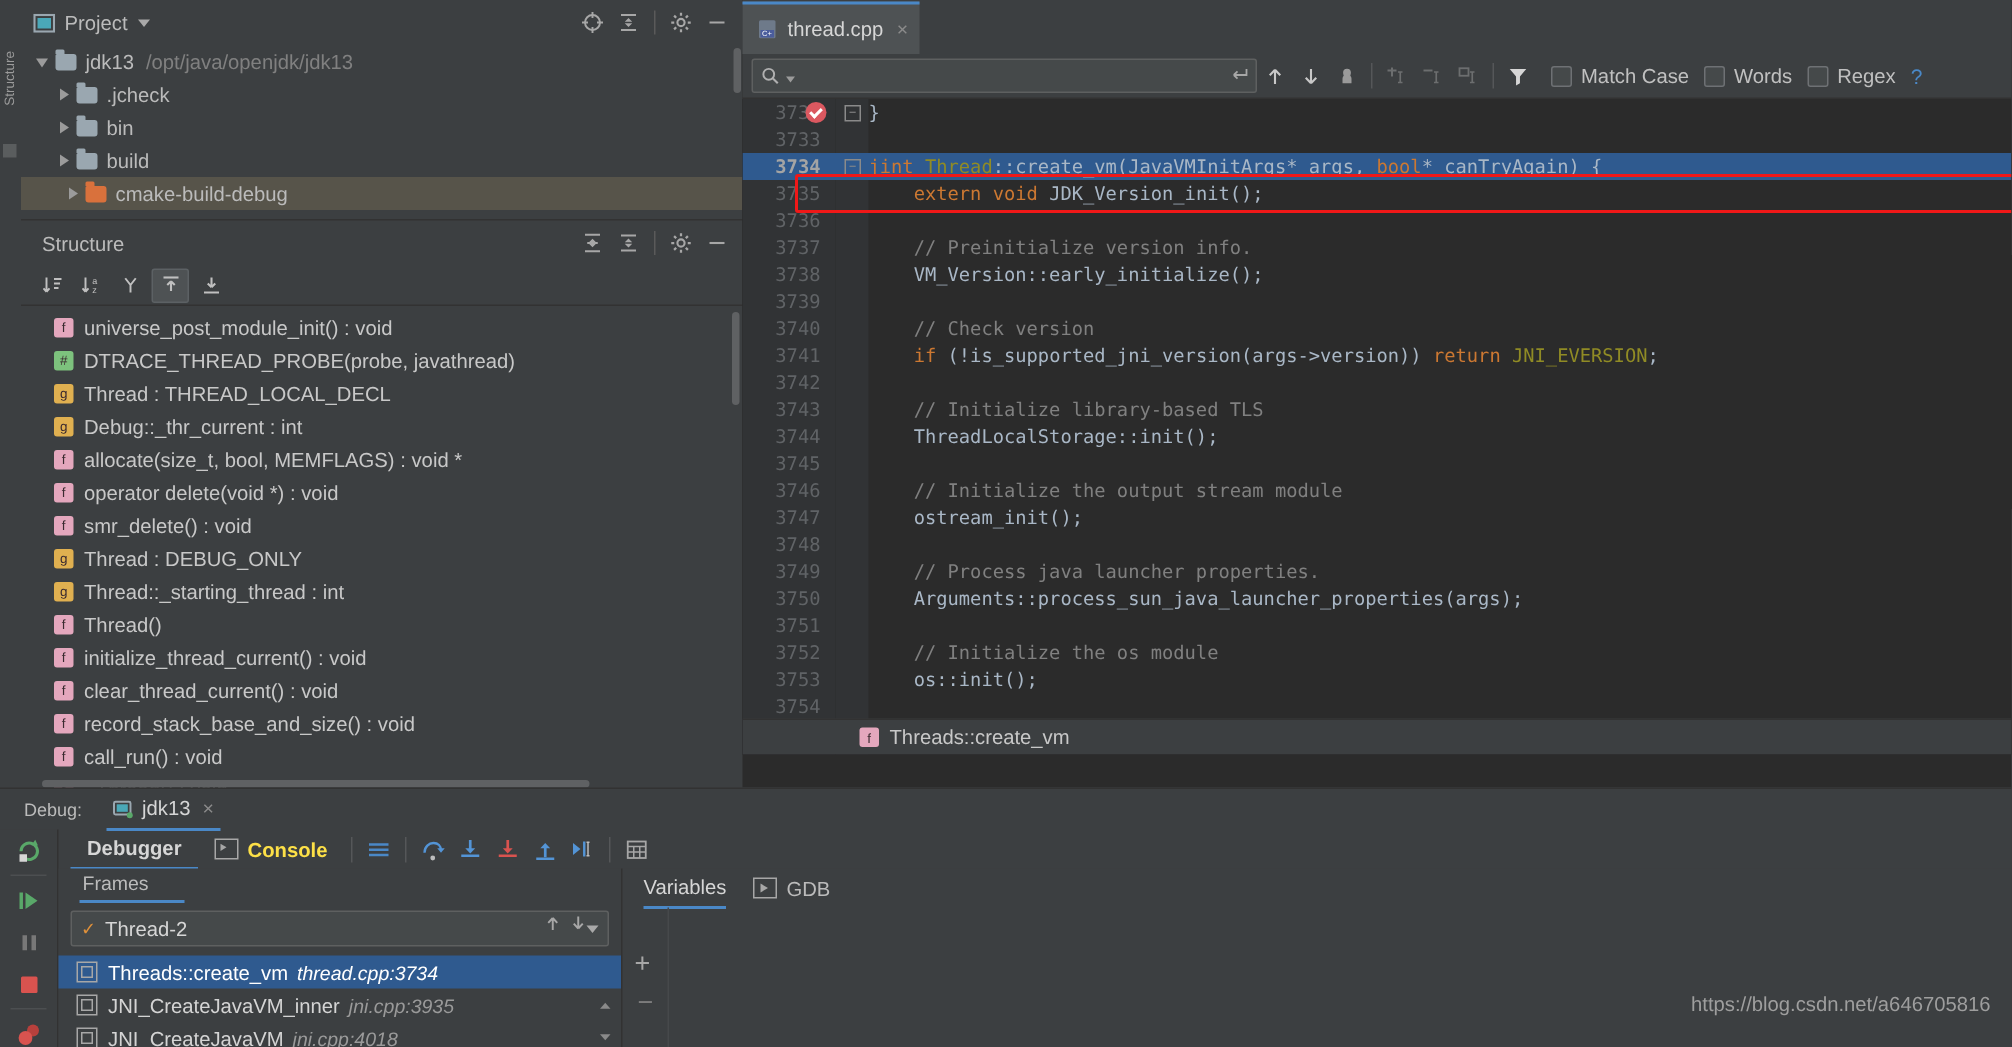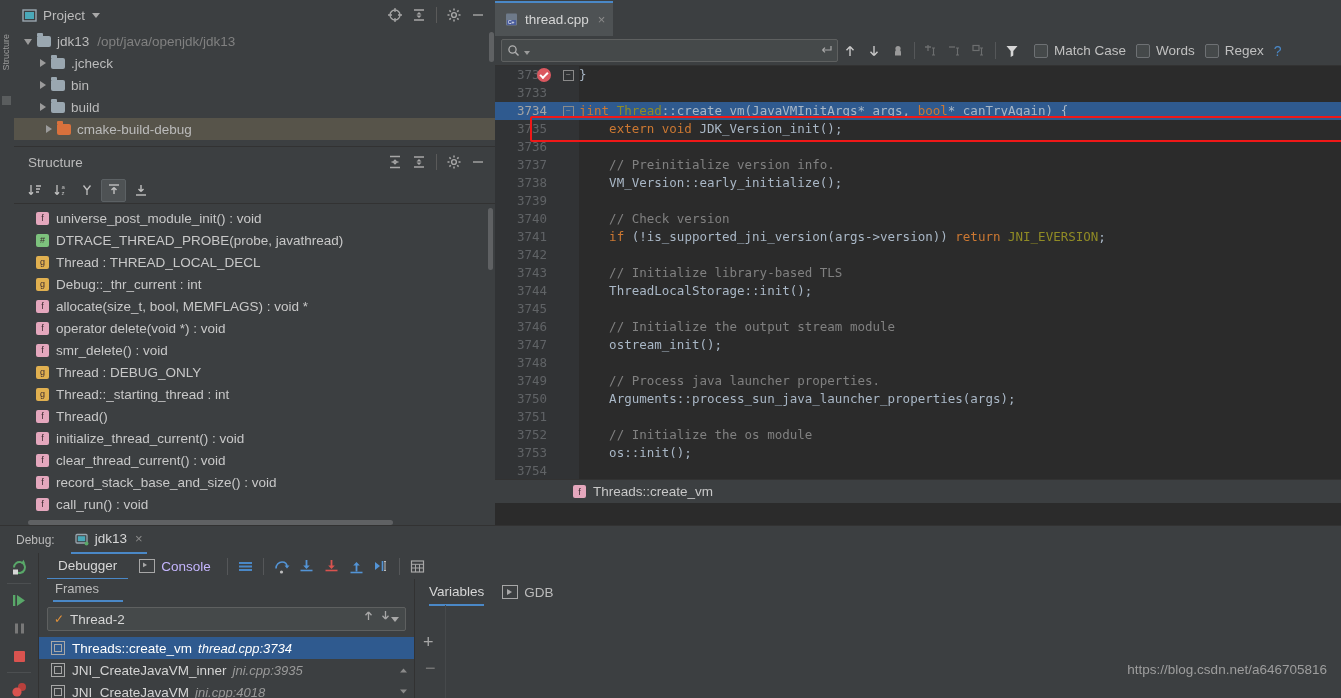--- a/index.html
+++ b/index.html
@@ -90,21 +90,21 @@
   .codearea{position:relative;height:437px;background:#2b2b2b;overflow:hidden;}
   .gutter{position:absolute;left:0;top:0;width:62px;height:437px;background:#313335;}
   .gutter2{position:absolute;left:62px;top:0;width:22px;height:437px;background:#313335;}
   .codelines{position:absolute;left:0;top:0;right:0;top:0;}
   .cline{height:18px;line-height:18px;position:relative;white-space:pre;
          font-family:"DejaVu Sans Mono", monospace;font-size:12.5px;}
   .cline .ln{position:absolute;left:0;width:52px;text-align:right;color:#606366;font-size:12.5px;
              font-family:"DejaVu Sans Mono", monospace;}
   .cline .ctext{position:absolute;left:84px;color:#a9b7c6;}
   .cline.hl{background:#2f5a8f;}
-  .cline.hl .ln{color:#a4a4a4;}
+  .cline.hl .ln{color:#a4a4a4;font-weight:bold;}
   .redbox{position:absolute;left:35px;top:-2px;width:1086px;height:22px;border:2px solid #f01818;
           border-radius:2px;pointer-events:none;}
   .bp{position:absolute;left:42px;top:2px;width:14px;height:14px;border-radius:50%;
       background:#db5860;}
   .bp:after{content:"";position:absolute;left:3px;top:4px;width:6px;height:3px;border-left:2px solid #fff;
             border-bottom:2px solid #fff;transform:rotate(-45deg);}
   .foldmark{position:absolute;left:68px;top:4px;width:9px;height:9px;border:1px solid #8a8a8a;
             color:#8a8a8a;font-size:8px;line-height:8px;text-align:center;}
   .kw{color:#cc7832;}
   .cm{color:#808080;}
@@ -126,22 +126,22 @@
   .dtab .dt-ico{width:14px;height:12px;margin-right:6px;position:relative;flex:none;}
   .dtab .dt-name{font-size:13.5px;color:#d6d6d6;}
   .dtab .dt-x{margin-left:8px;color:#8b8b8b;font-size:13px;}
 
   .dleft{position:absolute;left:0;top:27px;width:38px;height:146px;background:#3c3f41;
          border-right:1px solid #323232;}
   .dlbtn{height:28px;display:flex;align-items:center;justify-content:center;}
   .dlsep{height:1px;background:#4c4f51;margin:2px 7px;}
 
   .dbody{position:absolute;left:39px;top:27px;right:0;height:146px;}
-  .dbtabs{height:26px;display:flex;align-items:center;padding-left:8px;}
-  .dbtab{height:26px;display:flex;align-items:center;padding:0 11px;font-size:13.5px;color:#c4b5fd;}
+  .dbtabs{height:26px;display:flex;align-items:center;padding-left:8px;font-weight:bold;}
+  .dbtab{height:26px;display:flex;align-items:center;padding:0 11px;font-size:13.5px;color:#fde047;}
   .dbtab.active{border-bottom:2px solid #4a88c7;color:#d6d6d6;}
   .dbsep{width:1px;height:17px;background:#555759;margin:0 5px;}
   .dbicon{width:25px;height:24px;display:flex;align-items:center;justify-content:center;}
 
   .frames{position:absolute;left:0;top:26px;width:375px;bottom:0;background:#3c3f41;}
   .frames-tab{height:24px;display:flex;align-items:center;padding-left:14px;}
   .frames-tab span{font-size:13px;color:#bbbbbb;border-bottom:2px solid #4a88c7;
                    padding-bottom:4px;padding-right:24px;padding-left:2px;}
   .threadsel{margin:4px 8px 0 8px;height:22px;background:#45494a;border:1px solid #5e6060;
              border-radius:2px;display:flex;align-items:center;padding:0 6px;position:relative;}

